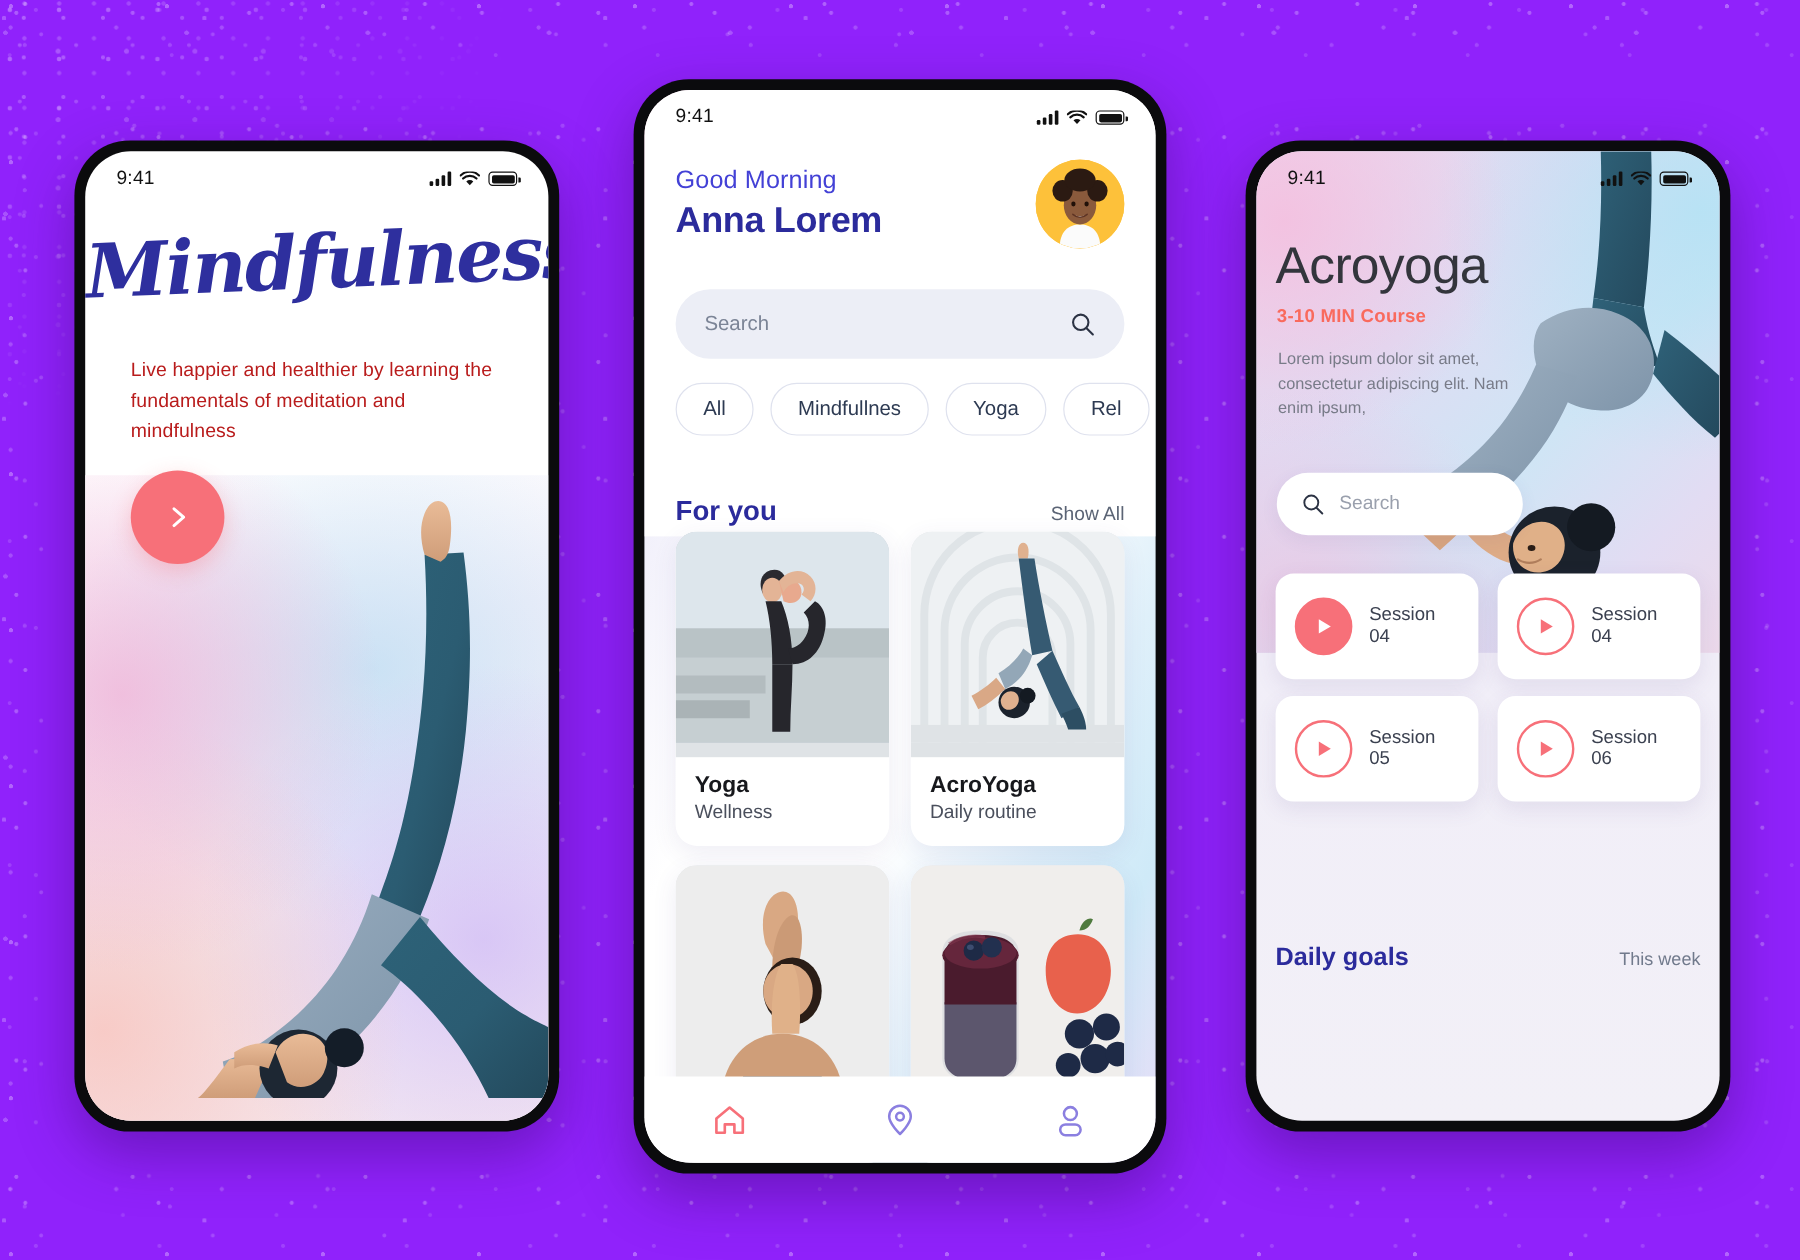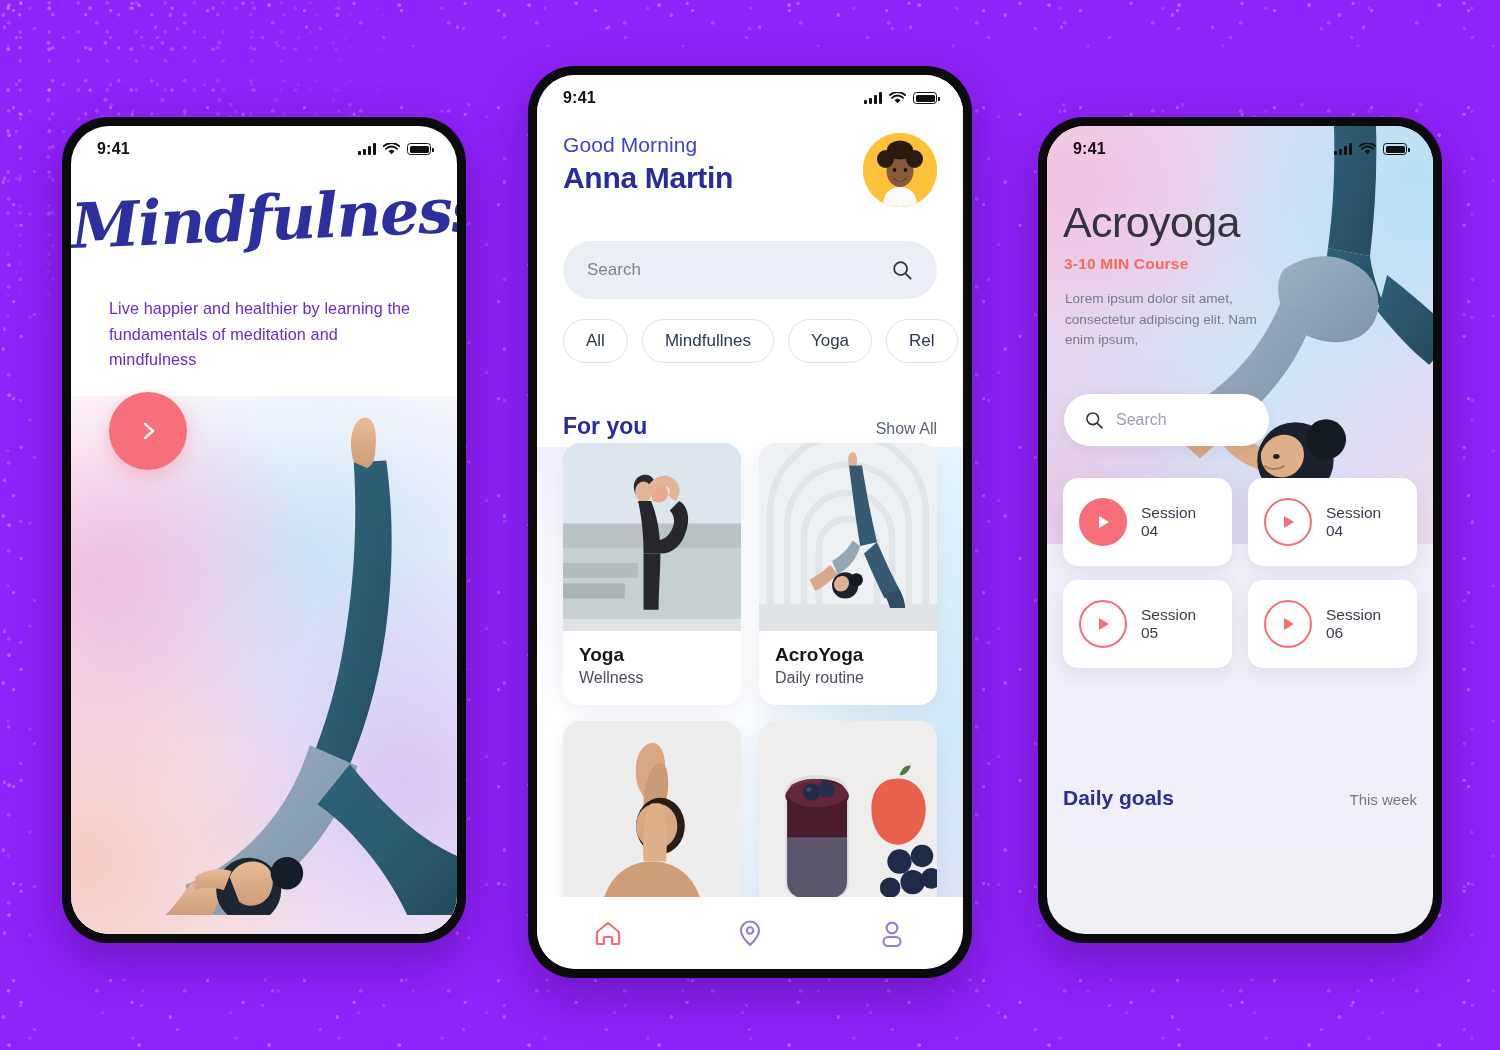--- a/index.html
+++ b/index.html
@@ -75,21 +75,21 @@
 
   
   .statusbar {
     position: absolute; top: 0; left: 0; right: 0;
     height: 46px;
     display: flex; align-items: center; justify-content: space-between;
     padding: 0 26px;
     z-index: 30;
   }
   .statusbar .time {
-    font-size: 16px; font-weight: bold; color: #111; letter-spacing: .2px;
+    font-size: 16px; font-weight: normal; color: #111; letter-spacing: .2px;
   }
   .status-icons { display: flex; align-items: center; gap: 7px; }
   .bars { display: flex; align-items: flex-end; gap: 2px; height: 12px; }
   .bars i { width: 3px; background: #111; border-radius: 1px; display: block; }
   .bars i:nth-child(1) { height: 4px; }
   .bars i:nth-child(2) { height: 6.5px; }
   .bars i:nth-child(3) { height: 9px; }
   .bars i:nth-child(4) { height: 12px; }
   .battery {
     width: 24px; height: 12px; border: 1.6px solid #111;
@@ -122,21 +122,21 @@
     font-size: 62px;
     color: #2e2f9e;
     letter-spacing: -1.5px;
     line-height: 1;
     transform: rotate(-2.4deg);
   }
   .p1-sub {
     position: absolute; left: 38px; right: 34px; top: 170px;
     font-size: 16.2px;
     line-height: 1.58;
-    color: #6d28d9;
+    color: #b91c1c;
     letter-spacing: .1px;
   }
   .p1-cta {
     position: absolute; left: 38px; top: 266px;
     width: 78px; height: 78px; border-radius: 50%;
     background: #f77079;
     display: flex; align-items: center; justify-content: center;
     box-shadow: 0 6px 18px rgba(247,112,121,.32);
     cursor: pointer;
   }
@@ -152,21 +152,21 @@
         #f8d6e4 0%, #efd9f2 9%, #f2f1fb 21%,
         #ffffff 38%, #ffffff 58%,
         #dff0fa 74%, #cfeaf8 86%, #e8dcf7 100%);
   }
   .p2-white-top {
     position: absolute; left: 0; right: 0; top: 0; height: 372px;
     background: #fff;
   }
   .p2-head {
     position: absolute; left: 26px; right: 26px; top: 58px; z-index: 12;
-    display: flex; align-items: flex-start; justify-content: space-between;
+    display: flex; align-items: center; justify-content: space-between;
   }
   .p2-greet { font-size: 21px; color: #4341d6; font-weight: normal; letter-spacing: .1px; }
   .p2-name  { font-size: 30px; color: #2b2b9c; font-weight: bold; margin-top: 4px; letter-spacing: -.3px; }
   .avatar {
     width: 74px; height: 74px; border-radius: 50%;
     background: #fdc13a; overflow: hidden; position: relative; flex: 0 0 auto;
     cursor: pointer;
   }
   .avatar .face { position: absolute; inset: 0; }
 
@@ -400,21 +400,21 @@
         </svg>
         <span class="battery">
             <span></span>
           </span>
       </span>
     </div>
 
     <div class="p2-head">
       <div>
         <div class="p2-greet">Good Morning</div>
-        <div class="p2-name">Anna Martin</div>
+        <div class="p2-name">Anna Lorem</div>
       </div>
       <div class="avatar">
         <svg class="face" viewBox="0 0 74 74">
           <rect width="74" height="74" fill="#fdc13a"></rect>
           <path d="M20 74 C20 60 27 54 37 54 C47 54 54 60 54 74 Z" fill="#fbfbfb"></path>
           <ellipse cx="37" cy="38" rx="13.5" ry="16" fill="#8a5a3c"></ellipse>
           <path d="M26 33 C24 20 30 12 37 12 C45 12 51 20 49 33 C47 24 43 21 37 21 C31 21 27 24 26 33 Z" fill="#2b1a12"></path>
           <ellipse cx="22.5" cy="26" rx="8.5" ry="9" fill="#2b1a12"></ellipse>
           <ellipse cx="51.5" cy="26" rx="8.5" ry="9" fill="#2b1a12"></ellipse>
           <ellipse cx="37" cy="17" rx="13" ry="9.5" fill="#2b1a12"></ellipse>

